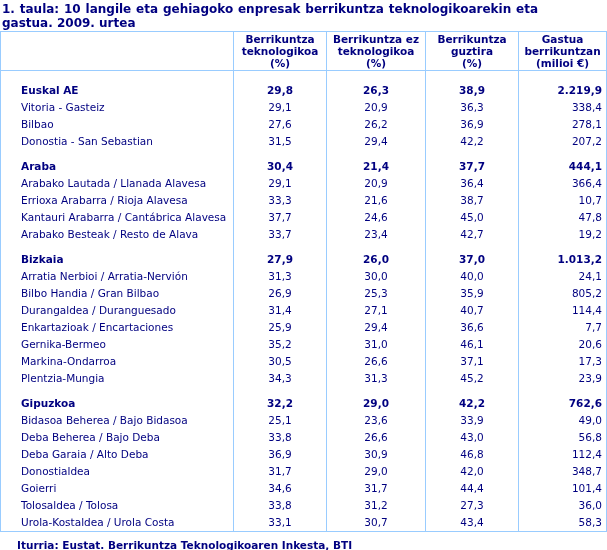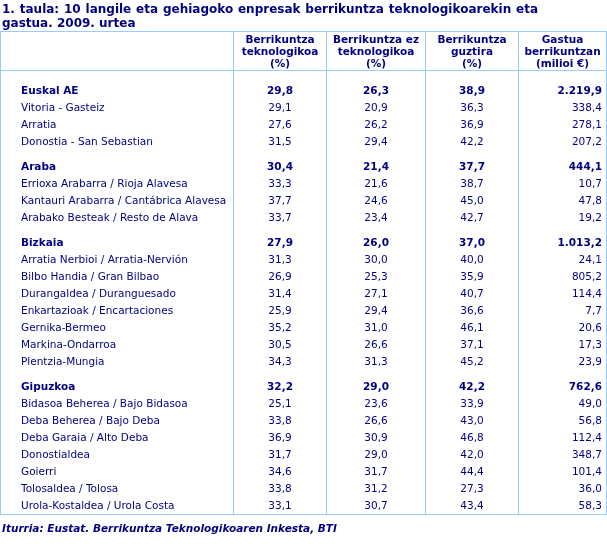--- a/index.html
+++ b/index.html
@@ -63,22 +63,21 @@
   tbody tr.spacer-lg td{ height: 11px; line-height: 11px; }
   tbody tr.total td { font-weight: bold; }
   tbody tr:last-child td { border-bottom: 1px solid var(--border); }
   td.label  { text-align: left;  padding-left: 20px; }
   td.num    { text-align: center; }
   td.money  { text-align: right; padding-right: 4px; padding-left: 27px; }
   .source {
     color: var(--navy);
     font-weight: bold;
     font-size: 10.5px;
-    padding: 7px 2px 0 2px;
-    font-style: italic;
+    padding: 7px 2px 0 17px;
   }
 </style>
 </head>
 <body>
 
 <div class="page">
 
   <div class="title">
     <span>1. taula: 10 langile eta gehiagoko enpresak berrikuntza teknologikoarekin eta</span>
     <span class="nowrap">gastua. 2009. urtea</span>
@@ -133,21 +132,21 @@
           <td class="money">2.219,9</td>
         </tr>
         <tr class="detail">
           <td class="label">Vitoria - Gasteiz</td>
           <td class="num">29,1</td>
           <td class="num">20,9</td>
           <td class="num">36,3</td>
           <td class="money">338,4</td>
         </tr>
         <tr class="detail">
-          <td class="label">Arratia</td>
+          <td class="label">Bilbao</td>
           <td class="num">27,6</td>
           <td class="num">26,2</td>
           <td class="num">36,9</td>
           <td class="money">278,1</td>
         </tr>
         <tr class="detail">
           <td class="label">Donostia - San Sebastian</td>
           <td class="num">31,5</td>
           <td class="num">29,4</td>
           <td class="num">42,2</td>
@@ -161,20 +160,27 @@
           <td></td>
         </tr>
         <tr class="total">
           <td class="label">Araba</td>
           <td class="num">30,4</td>
           <td class="num">21,4</td>
           <td class="num">37,7</td>
           <td class="money">444,1</td>
         </tr>
         <tr class="detail">
+          <td class="label">Arabako Lautada / Llanada Alavesa</td>
+          <td class="num">29,1</td>
+          <td class="num">20,9</td>
+          <td class="num">36,4</td>
+          <td class="money">366,4</td>
+        </tr>
+        <tr class="detail">
           <td class="label">Errioxa Arabarra / Rioja Alavesa</td>
           <td class="num">33,3</td>
           <td class="num">21,6</td>
           <td class="num">38,7</td>
           <td class="money">10,7</td>
         </tr>
         <tr class="detail">
           <td class="label">Kantauri Arabarra / Cantábrica Alavesa</td>
           <td class="num">37,7</td>
           <td class="num">24,6</td>

